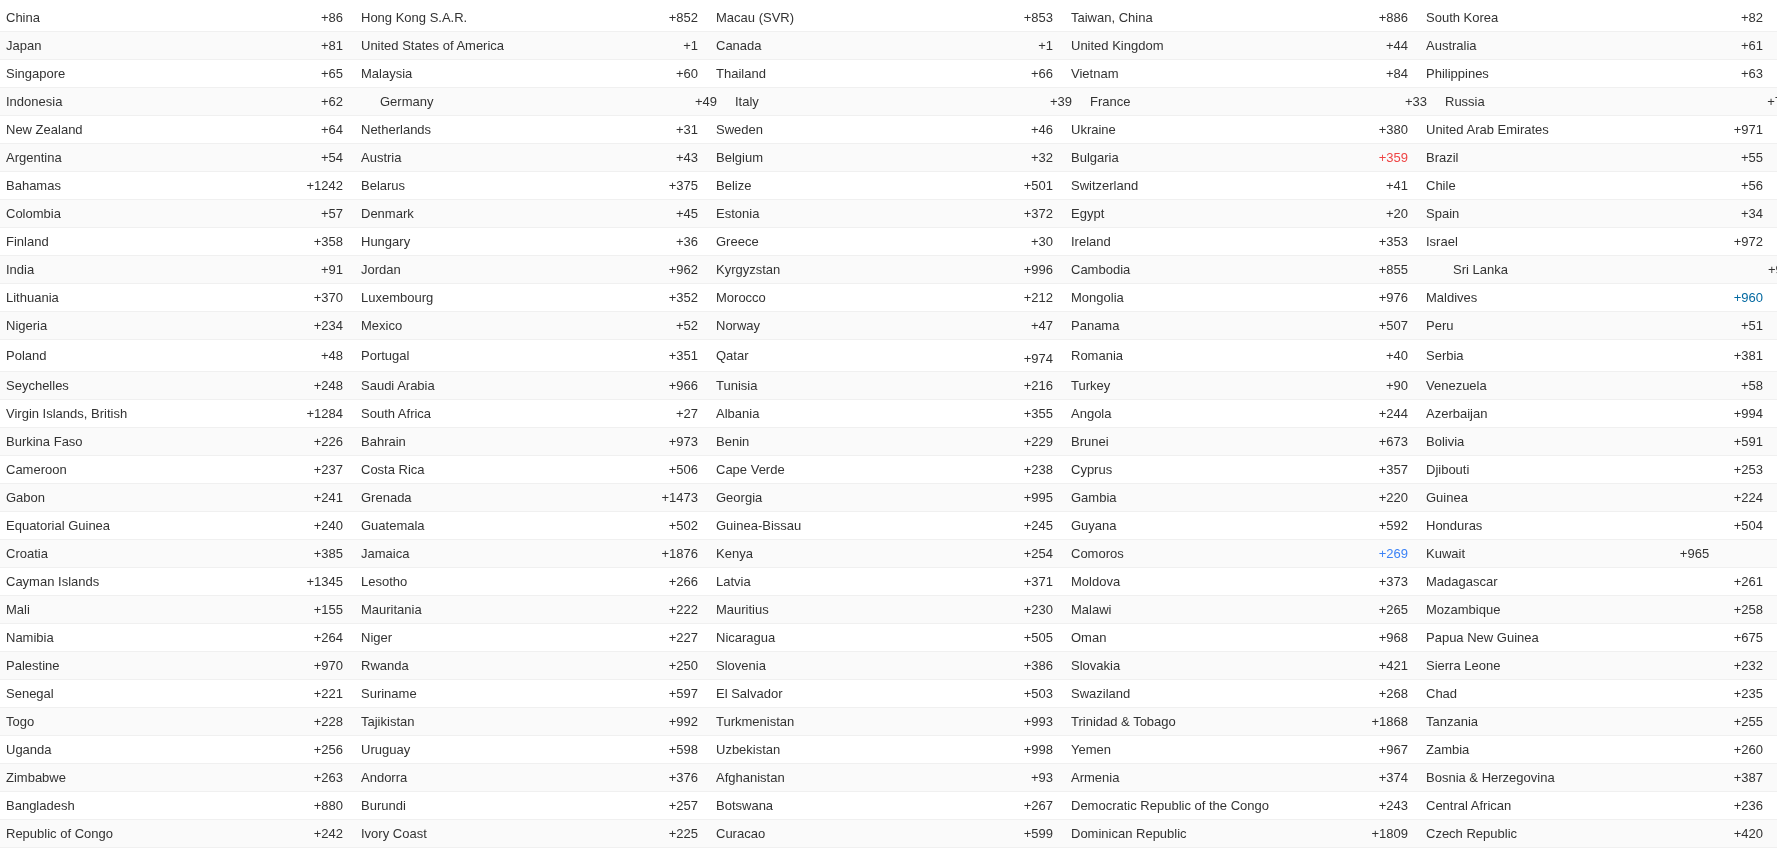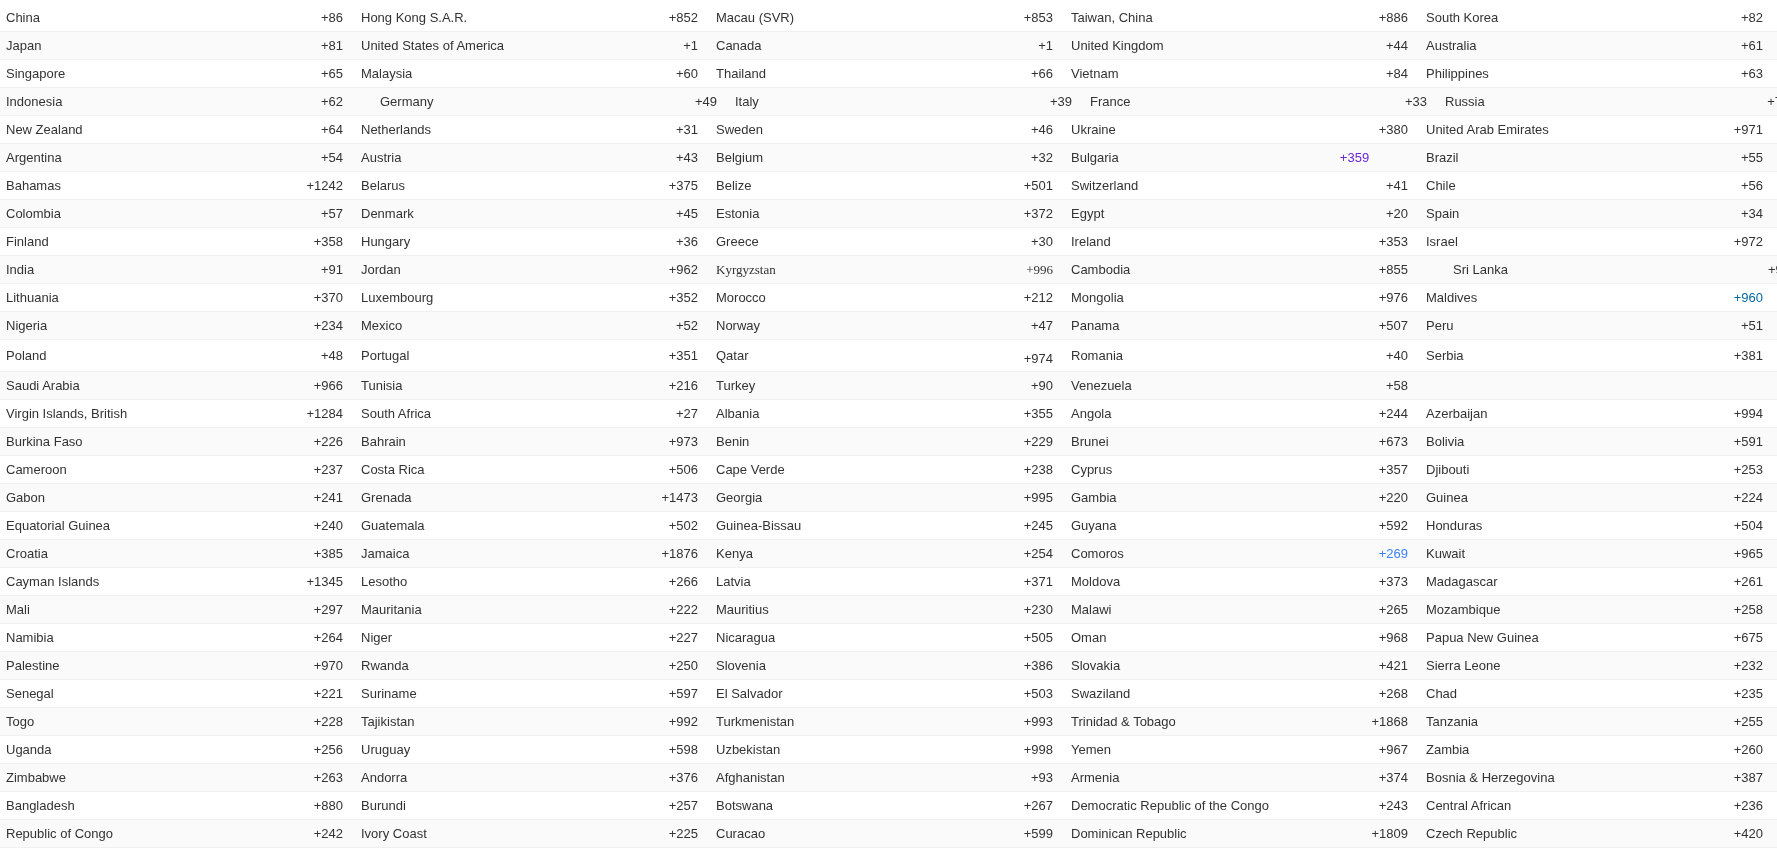--- a/index.html
+++ b/index.html
@@ -149,21 +149,21 @@
         <div style="display: flex; align-items: center; width: 355px; flex-shrink: 0;">
           <span style="width: 200px; padding: 5px 6px; flex-shrink: 0; white-space: nowrap; overflow: hidden;">Austria</span>
           <span style="flex: 1 1 0%; padding: 5px 12px 5px 6px; text-align: right; color: rgb(51, 51, 51);">+43</span>
         </div>
         <div style="display: flex; align-items: center; width: 355px; flex-shrink: 0;">
           <span style="width: 200px; padding: 5px 6px; flex-shrink: 0; white-space: nowrap; overflow: hidden;">Belgium</span>
           <span style="flex: 1 1 0%; padding: 5px 12px 5px 6px; text-align: right; color: rgb(51, 51, 51);">+32</span>
         </div>
         <div style="display: flex; align-items: center; width: 355px; flex-shrink: 0;">
           <span style="width: 230px; padding: 5px 6px; flex-shrink: 0; white-space: nowrap; overflow: hidden;">Bulgaria</span>
-          <span style="flex: 1 1 0%; padding: 5px 12px 5px 6px; text-align: center; color: #6d28d9;">+359</span>
+          <span style="flex: 1 1 0%; padding: 5px 12px 5px 6px; text-align: right; color: #ef4444;">+359</span>
         </div>
         <div style="display: flex; align-items: center; width: 355px; flex-shrink: 0;">
           <span style="width: 200px; padding: 5px 6px; flex-shrink: 0; white-space: nowrap; overflow: hidden;">Brazil</span>
           <span style="flex: 1 1 0%; padding: 5px 12px 5px 6px; text-align: right; color: rgb(51, 51, 51);">+55</span>
         </div>
       </div>
       <div class="table-row">
         <div style="display: flex; align-items: center; width: 355px; flex-shrink: 0;">
           <span style="width: 210px; padding: 5px 6px; flex-shrink: 0; white-space: nowrap; overflow: hidden;">Bahamas</span>
           <span style="flex: 1 1 0%; padding: 5px 12px 5px 6px; text-align: right; color: rgb(51, 51, 51);">+1242</span>
@@ -231,21 +231,21 @@
       </div>
       <div class="table-row">
         <div style="display: flex; align-items: center; width: 355px; flex-shrink: 0;">
           <span style="width: 210px; padding: 5px 6px; flex-shrink: 0; white-space: nowrap; overflow: hidden;">India</span>
           <span style="flex: 1 1 0%; padding: 5px 12px 5px 6px; text-align: right; color: rgb(51, 51, 51);">+91</span>
         </div>
         <div style="display: flex; align-items: center; width: 355px; flex-shrink: 0;">
           <span style="width: 200px; padding: 5px 6px; flex-shrink: 0; white-space: nowrap; overflow: hidden;">Jordan</span>
           <span style="flex: 1 1 0%; padding: 5px 12px 5px 6px; text-align: right; color: rgb(51, 51, 51);">+962</span>
         </div>
-        <div style="display: flex; align-items: flex-end; width: 355px; flex-shrink: 0; font-family: Liberation Serif, serif;">
+        <div style="display: flex; align-items: flex-end; width: 355px; flex-shrink: 0;">
           <span style="width: 200px; padding: 5px 6px; flex-shrink: 0; white-space: nowrap; overflow: hidden;">Kyrgyzstan</span>
           <span style="flex: 1 1 0%; padding: 5px 12px 5px 6px; text-align: right; color: rgb(51, 51, 51);">+996</span>
         </div>
         <div style="display: flex; align-items: center; width: 355px; flex-shrink: 0;">
           <span style="width: 230px; padding: 5px 6px; flex-shrink: 0; white-space: nowrap; overflow: hidden;">Cambodia</span>
           <span style="flex: 1 1 0%; padding: 5px 12px 5px 6px; text-align: right; color: rgb(51, 51, 51);">+855</span>
         </div>
         <div style="display: flex; align-items: center; width: 355px; flex-shrink: 0; margin-left: 27px;">
           <span style="width: 200px; padding: 5px 6px; flex-shrink: 0; white-space: nowrap; overflow: hidden;">Sri Lanka</span>
           <span style="flex: 1 1 0%; padding: 5px 12px 5px 6px; text-align: right; color: rgb(51, 51, 51);">+94</span>
@@ -312,20 +312,24 @@
           <span style="width: 230px; padding: 5px 6px; flex-shrink: 0; white-space: nowrap; overflow: hidden;">Romania</span>
           <span style="flex: 1 1 0%; padding: 5px 12px 5px 6px; text-align: right; color: rgb(51, 51, 51);">+40</span>
         </div>
         <div style="display: flex; align-items: center; width: 355px; flex-shrink: 0;">
           <span style="width: 200px; padding: 5px 6px; flex-shrink: 0; white-space: nowrap; overflow: hidden;">Serbia</span>
           <span style="flex: 1 1 0%; padding: 5px 12px 5px 6px; text-align: right; color: rgb(51, 51, 51);">+381</span>
         </div>
       </div>
       <div class="table-row">
         <div style="display: flex; align-items: center; width: 355px; flex-shrink: 0;">
+          <span style="width: 210px; padding: 5px 6px; flex-shrink: 0; white-space: nowrap; overflow: hidden;">Seychelles</span>
+          <span style="flex: 1 1 0%; padding: 5px 12px 5px 6px; text-align: right; color: rgb(51, 51, 51);">+248</span>
+        </div>
+        <div style="display: flex; align-items: center; width: 355px; flex-shrink: 0;">
           <span style="width: 200px; padding: 5px 6px; flex-shrink: 0; white-space: nowrap; overflow: hidden;">Saudi Arabia</span>
           <span style="flex: 1 1 0%; padding: 5px 12px 5px 6px; text-align: right; color: rgb(51, 51, 51);">+966</span>
         </div>
         <div style="display: flex; align-items: center; width: 355px; flex-shrink: 0;">
           <span style="width: 200px; padding: 5px 6px; flex-shrink: 0; white-space: nowrap; overflow: hidden;">Tunisia</span>
           <span style="flex: 1 1 0%; padding: 5px 12px 5px 6px; text-align: right; color: rgb(51, 51, 51);">+216</span>
         </div>
         <div style="display: flex; align-items: center; width: 355px; flex-shrink: 0;">
           <span style="width: 230px; padding: 5px 6px; flex-shrink: 0; white-space: nowrap; overflow: hidden;">Turkey</span>
           <span style="flex: 1 1 0%; padding: 5px 12px 5px 6px; text-align: right; color: rgb(51, 51, 51);">+90</span>
@@ -457,21 +461,21 @@
         <div style="display: flex; align-items: center; width: 355px; flex-shrink: 0;">
           <span style="width: 200px; padding: 5px 6px; flex-shrink: 0; white-space: nowrap; overflow: hidden;">Kenya</span>
           <span style="flex: 1 1 0%; padding: 5px 12px 5px 6px; text-align: right; color: rgb(51, 51, 51);">+254</span>
         </div>
         <div style="display: flex; align-items: center; width: 355px; flex-shrink: 0;">
           <span style="width: 230px; padding: 5px 6px; flex-shrink: 0; white-space: nowrap; overflow: hidden;">Comoros</span>
           <span style="flex: 1 1 0%; padding: 5px 12px 5px 6px; text-align: right; color: #3b82f6;">+269</span>
         </div>
         <div style="display: flex; align-items: center; width: 355px; flex-shrink: 0;">
           <span style="width: 200px; padding: 5px 6px; flex-shrink: 0; white-space: nowrap; overflow: hidden;">Kuwait</span>
-          <span style="flex: 1 1 0%; padding: 5px 12px 5px 6px; text-align: right; color: rgb(51, 51, 51);">+965</span>
+          <span style="flex: 1 1 0%; padding: 5px 12px 5px 6px; text-align: center; color: rgb(51, 51, 51);">+965</span>
         </div>
       </div>
       <div class="table-row">
         <div style="display: flex; align-items: center; width: 355px; flex-shrink: 0;">
           <span style="width: 210px; padding: 5px 6px; flex-shrink: 0; white-space: nowrap; overflow: hidden;">Cayman Islands</span>
           <span style="flex: 1 1 0%; padding: 5px 12px 5px 6px; text-align: right; color: rgb(51, 51, 51);">+1345</span>
         </div>
         <div style="display: flex; align-items: center; width: 355px; flex-shrink: 0;">
           <span style="width: 200px; padding: 5px 6px; flex-shrink: 0; white-space: nowrap; overflow: hidden;">Lesotho</span>
           <span style="flex: 1 1 0%; padding: 5px 12px 5px 6px; text-align: right; color: rgb(51, 51, 51);">+266</span>
@@ -485,21 +489,21 @@
           <span style="flex: 1 1 0%; padding: 5px 12px 5px 6px; text-align: right; color: rgb(51, 51, 51);">+373</span>
         </div>
         <div style="display: flex; align-items: center; width: 355px; flex-shrink: 0;">
           <span style="width: 200px; padding: 5px 6px; flex-shrink: 0; white-space: nowrap; overflow: hidden;">Madagascar</span>
           <span style="flex: 1 1 0%; padding: 5px 12px 5px 6px; text-align: right; color: rgb(51, 51, 51);">+261</span>
         </div>
       </div>
       <div class="table-row">
         <div style="display: flex; align-items: center; width: 355px; flex-shrink: 0;">
           <span style="width: 210px; padding: 5px 6px; flex-shrink: 0; white-space: nowrap; overflow: hidden;">Mali</span>
-          <span style="flex: 1 1 0%; padding: 5px 12px 5px 6px; text-align: right; color: rgb(51, 51, 51);">+297</span>
+          <span style="flex: 1 1 0%; padding: 5px 12px 5px 6px; text-align: right; color: rgb(51, 51, 51);">+155</span>
         </div>
         <div style="display: flex; align-items: center; width: 355px; flex-shrink: 0;">
           <span style="width: 200px; padding: 5px 6px; flex-shrink: 0; white-space: nowrap; overflow: hidden;">Mauritania</span>
           <span style="flex: 1 1 0%; padding: 5px 12px 5px 6px; text-align: right; color: rgb(51, 51, 51);">+222</span>
         </div>
         <div style="display: flex; align-items: center; width: 355px; flex-shrink: 0;">
           <span style="width: 200px; padding: 5px 6px; flex-shrink: 0; white-space: nowrap; overflow: hidden;">Mauritius</span>
           <span style="flex: 1 1 0%; padding: 5px 12px 5px 6px; text-align: right; color: rgb(51, 51, 51);">+230</span>
         </div>
         <div style="display: flex; align-items: center; width: 355px; flex-shrink: 0;">

